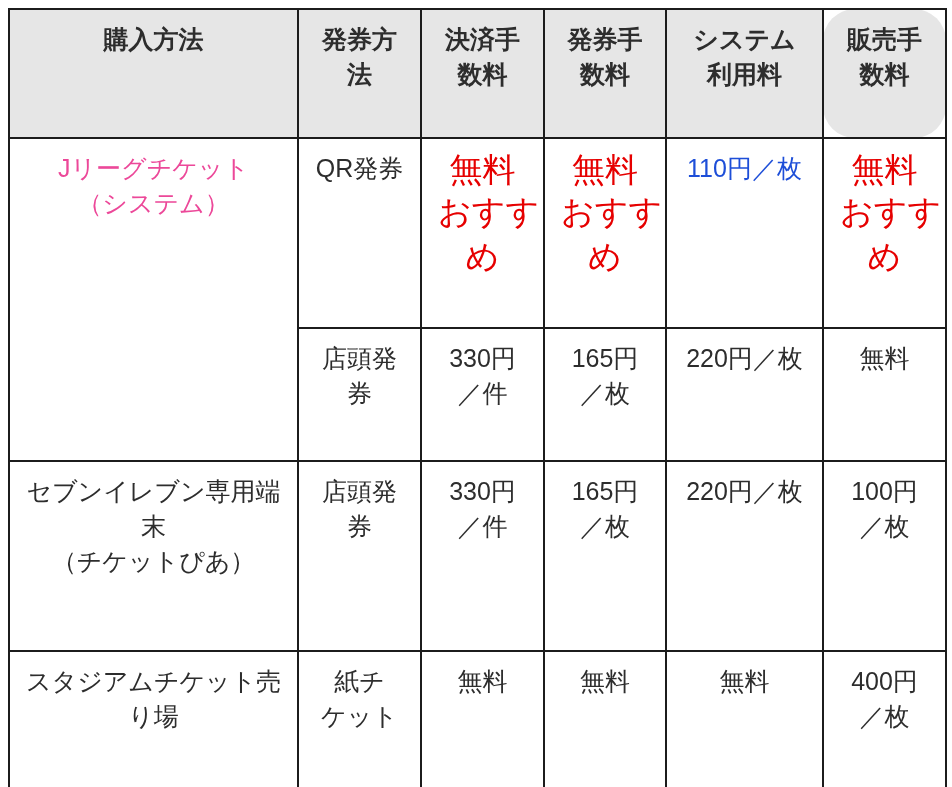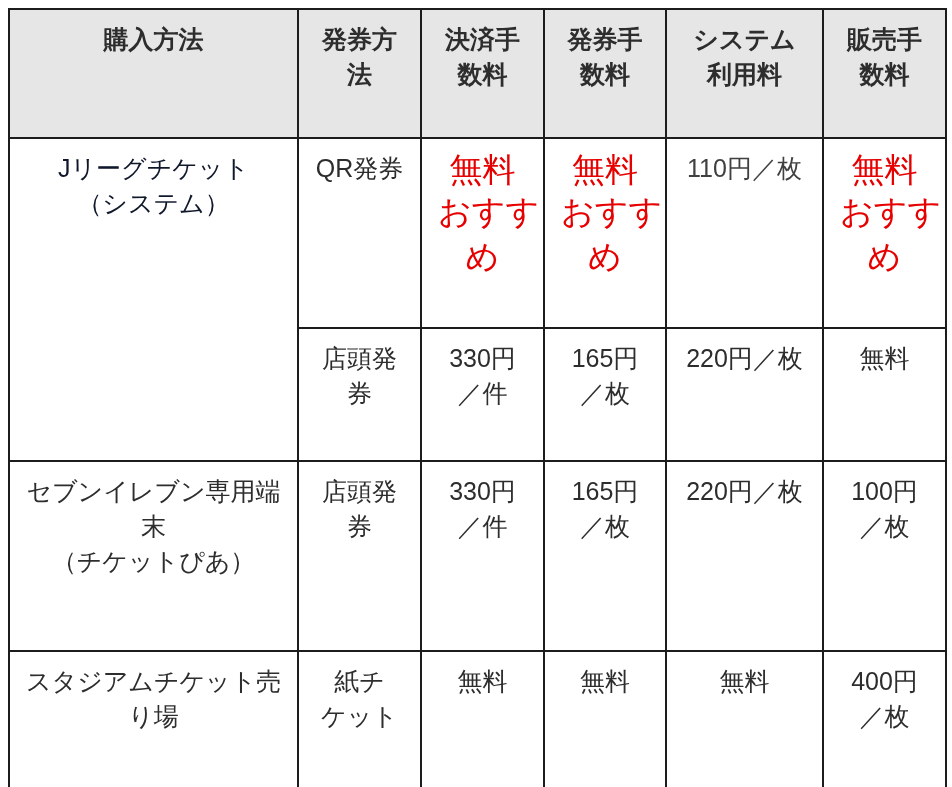--- a/index.html
+++ b/index.html
@@ -34,39 +34,39 @@
     background: #e6e6e6;
     font-weight: bold;
     color: #2d2d2d;
   }
   tr.row-header { height: 129px; }
   tr.row-1 { height: 190px; }
   tr.row-2 { height: 133px; }
   tr.row-3 { height: 190px; margin-top: 8px; }
   tr.row-4 { height: 156px; }
   .ln { white-space: nowrap; }
-  .align-left { text-align: left; }
+  .align-left { text-align: left; border-radius: 32px; }
   .link-blue {
-    color: #0f172a;
+    color: #ec4899;
     text-decoration: none;
     cursor: pointer;
   }
   .free-big {
     color: #e60000;
     font-size: 33px;
     line-height: 1.15;
     white-space: nowrap;
   }
   .free-note {
     color: #e60000;
     font-size: 33px;
     line-height: 1.38;
     white-space: nowrap;
   }
-  .dark-red { color: #404040; }
+  .dark-red { color: #1d4ed8; }
 </style>
 </head>
 <body>
 
 <table class="fee-table">
   <colgroup>
     <col style="width:289px">
     <col style="width:123px">
     <col style="width:123px">
     <col style="width:122px">

